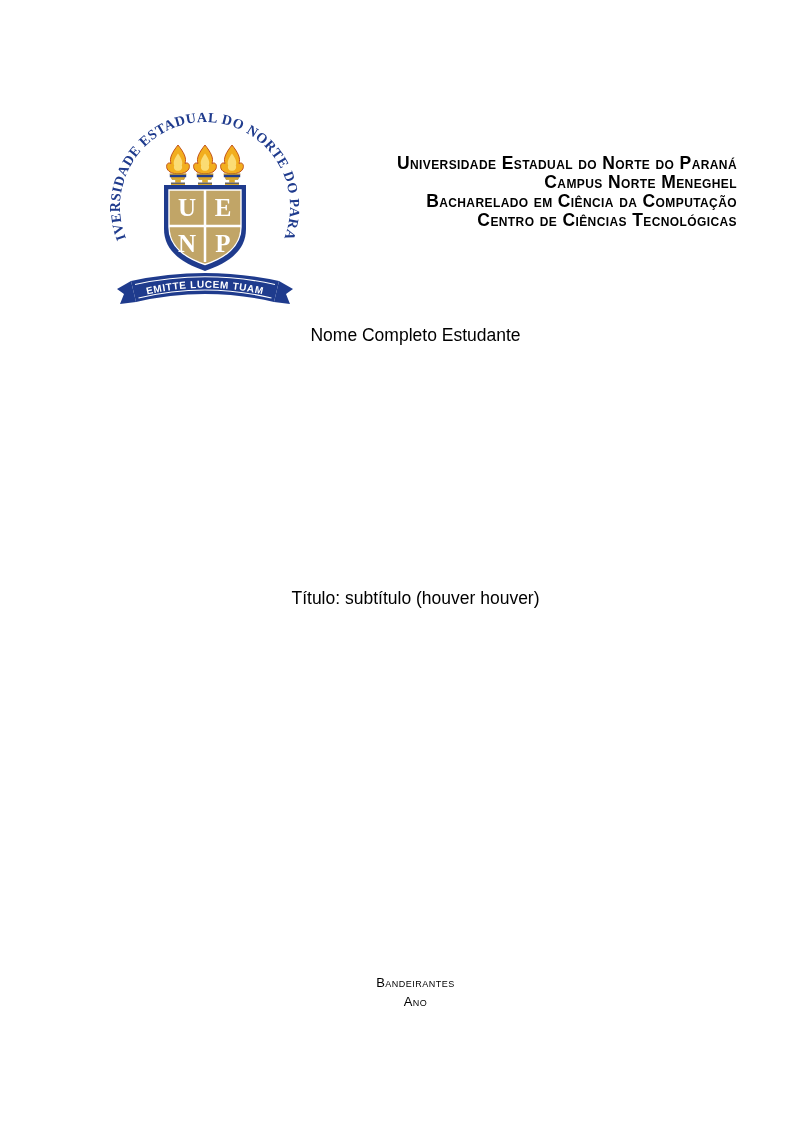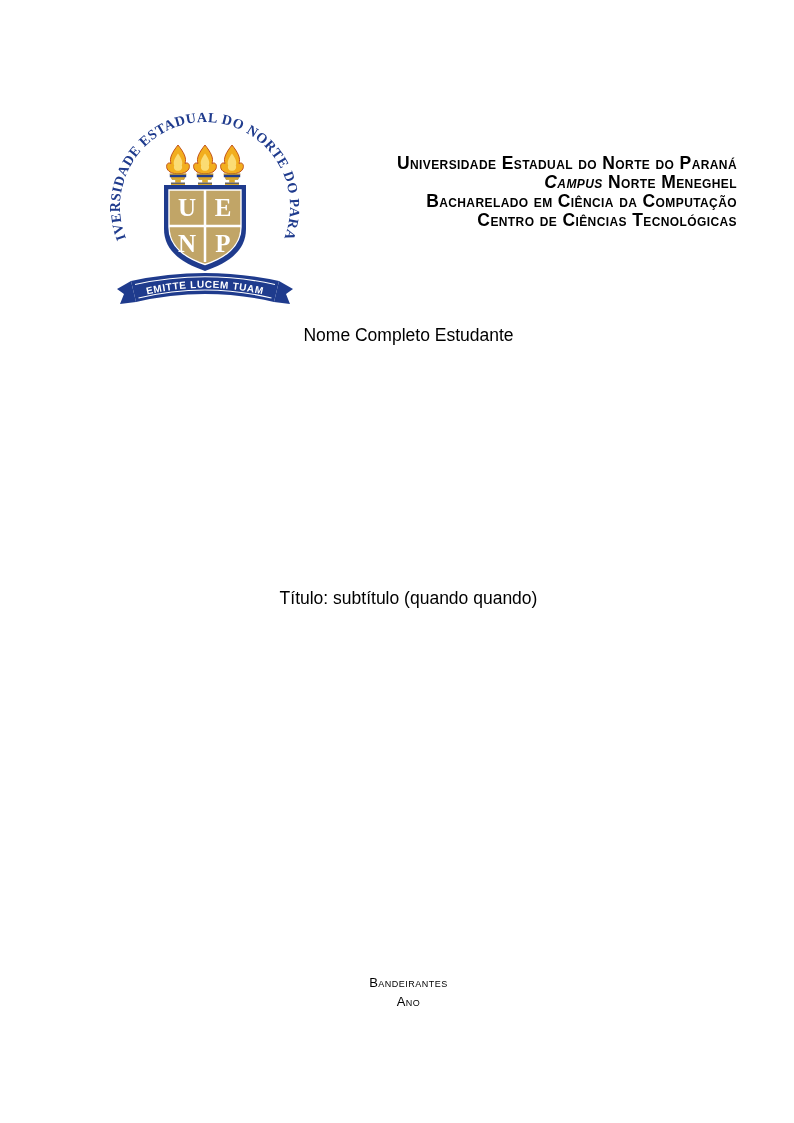--- a/index.html
+++ b/index.html
@@ -14,23 +14,23 @@
   .logo{position:absolute;left:109px;top:111px;width:192px;height:200px;}
   .header{
     position:absolute;top:154px;right:57px;
     text-align:right;
     font-weight:700;
     font-variant:small-caps;
     font-size:17.5px;line-height:19px;
     letter-spacing:0.4px;
     white-space:nowrap;
   }
-  .header .it{font-style:italic;}
+  .header .it{}
   .centered{
-    position:absolute;left:106px;width:605px;
+    position:absolute;left:113px;width:605px;
     text-align:center;
   }
   .author{top:325px;font-size:17.5px;}
   .title-line{top:588px;font-size:17.5px;}
   .title-line b{font-weight:400;}
   .footer{
     top:973px;
     font-variant:small-caps;
     font-size:13px;line-height:19px;
     letter-spacing:0.5px;
@@ -85,20 +85,20 @@
 
   <div class="header">
     <div>Universidade Estadual do Norte do Paraná</div>
     <div><span class="it">Campus</span><span> Norte Meneghel</span></div>
     <div>Bacharelado em Ciência da Computação</div>
     <div>Centro de Ciências Tecnológicas</div>
   </div>
 
   <div class="centered author">Nome Completo Estudante</div>
 
-  <div class="centered title-line"><b>Título</b><span>: subtítulo (quando quando)</span></div>
+  <div class="centered title-line"><b>Título</b><span>: subtítulo (houver houver)</span></div>
 
   <div class="centered footer">
     <div>Bandeirantes</div>
     <div>Ano</div>
   </div>
 
 </div>
 
 </body></html>

